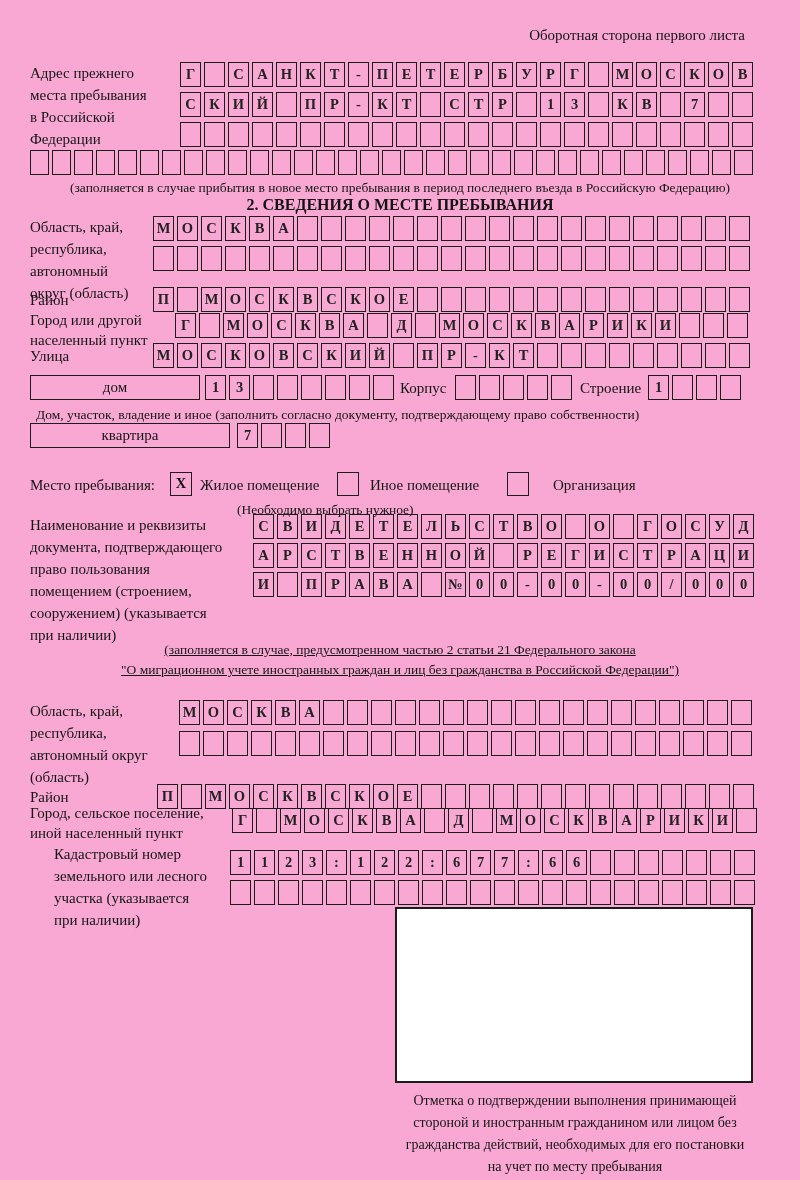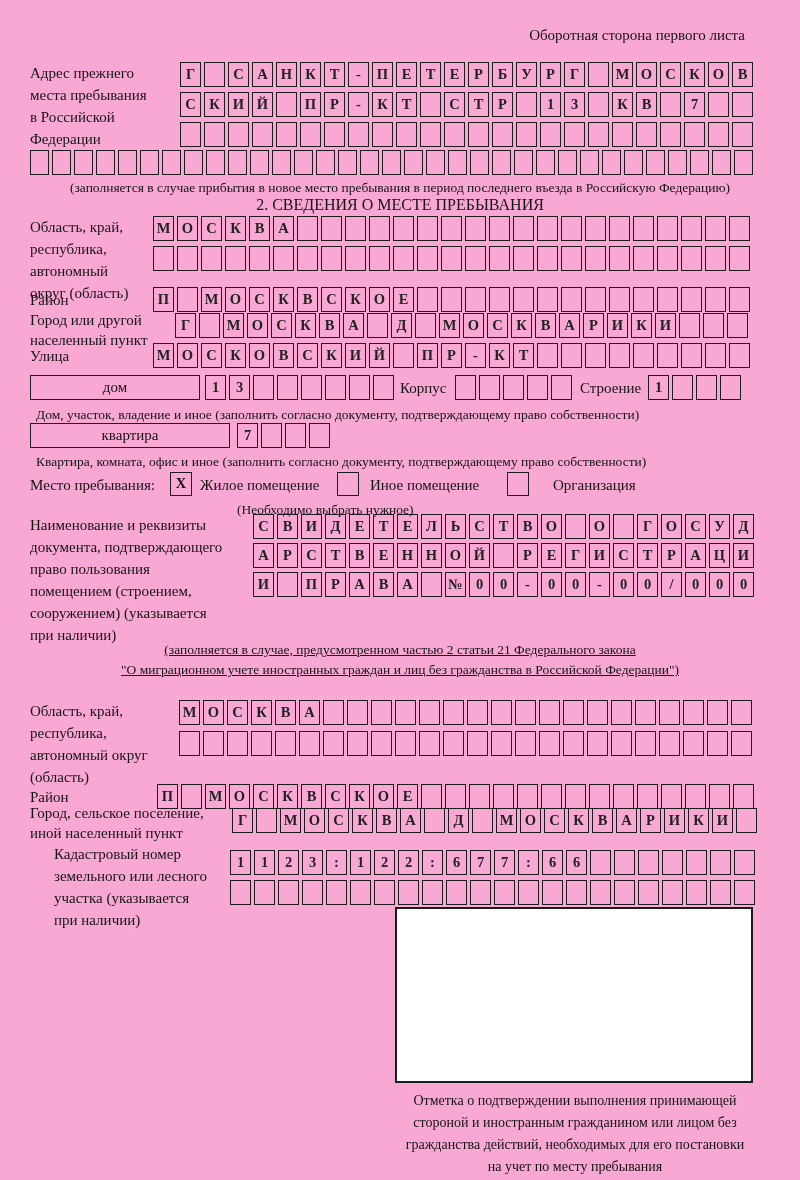--- a/index.html
+++ b/index.html
@@ -2,21 +2,21 @@
 <html><head>
 <meta charset="utf-8">
 <style>
   * { margin:0; padding:0; box-sizing:border-box; }
   html,body { background:#ffffff; }
   .sheet { position:relative; width:800px; height:1180px; background:#f9a8d4; color:#141414;
            font-family:"Liberation Serif","DejaVu Serif",serif; overflow:hidden; }
   .abs { position:absolute; }
   .lbl { font-size:15px; line-height:22px; }
   .note { font-size:13.5px; line-height:20px; }
-  .btitle { font-weight:normal; font-size:16px; }
+  .btitle { font-weight:bold; font-size:16px; }
   .center { left:0; width:800px; text-align:center; }
   .cellrow { display:flex; }
   .cell { flex:0 0 auto; width:21px; height:25px; border:1.7px solid #1c1c1c; margin-right:3px;
           font-size:14.5px; line-height:22px; text-align:center; font-weight:bold; color:#222; }
   .cellrow.small .cell { width:19px; }
   .labelrect { border:1.7px solid #1c1c1c; height:25px; font-size:15px; line-height:22px; text-align:center; }
   .checkbox { width:22px; height:24px; border:1.7px solid #1c1c1c; font-size:14.5px; line-height:21px;
               text-align:center; font-weight:bold; }
   .bigbox { border:2px solid #1c1c1c; background:#fff; }
   .multiline { white-space:pre-line; }
@@ -323,21 +323,20 @@
     </div>
   <div class="abs labelrect" style="left:30px; top:423px; width:200px;">квартира</div>
 
   <div class="abs note" style="left:36px; top:405px; width:740px;">Дом, участок, владение и иное (заполнить согласно документу, подтверждающему право собственности)</div>
   <div class="abs cellrow" style="left:237px; top:423px;">
       <span class="cell">7</span>
       <span class="cell"></span>
       <span class="cell"></span>
       <span class="cell"></span>
     </div>
-  <div class="abs note" style="left:36px; top:452px; width:740px;">Квартира, комната, офис и иное (заполнить согласно документу, подтверждающему право собственности)</div>
 
   <div class="abs lbl" style="left:30px; top:474px;">Место пребывания:</div>
   <div class="abs checkbox" style="left:170px; top:472px;">X</div>
   <div class="abs lbl" style="left:200px; top:474px;">Жилое помещение</div>
   <div class="abs checkbox" style="left:337px; top:472px;"></div>
   <div class="abs lbl" style="left:370px; top:474px;">Иное помещение</div>
   <div class="abs checkbox" style="left:507px; top:472px;"></div>
   <div class="abs lbl" style="left:553px; top:474px;">Организация</div>
   <div class="abs note" style="left:237px; top:500px;">(Необходимо выбрать нужное)</div>
 

